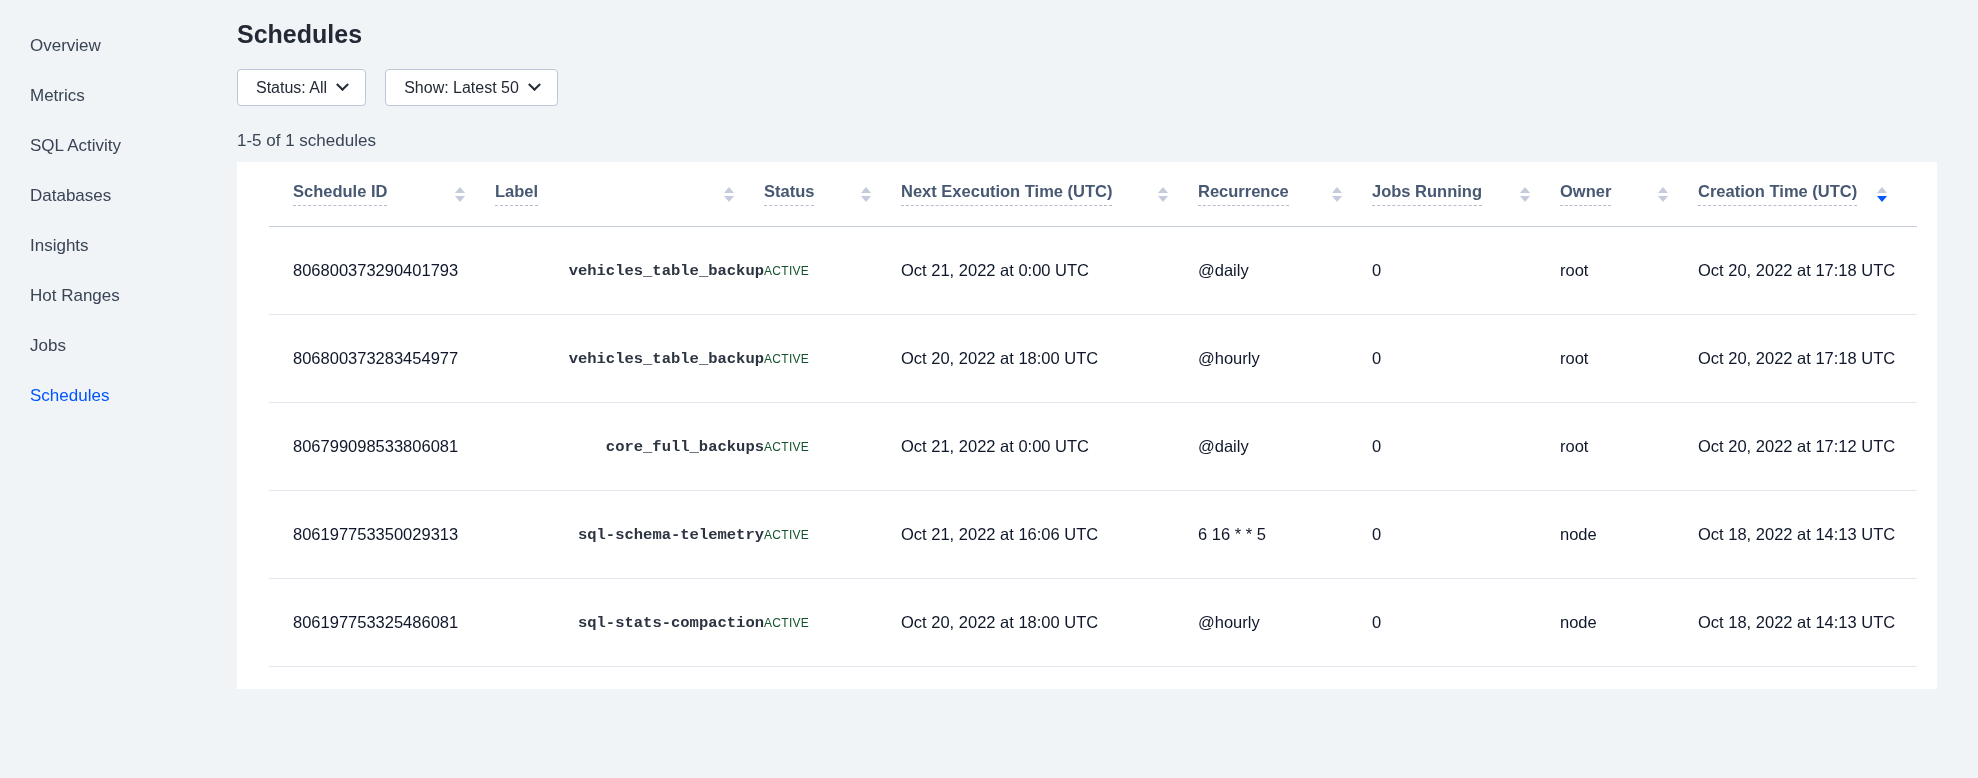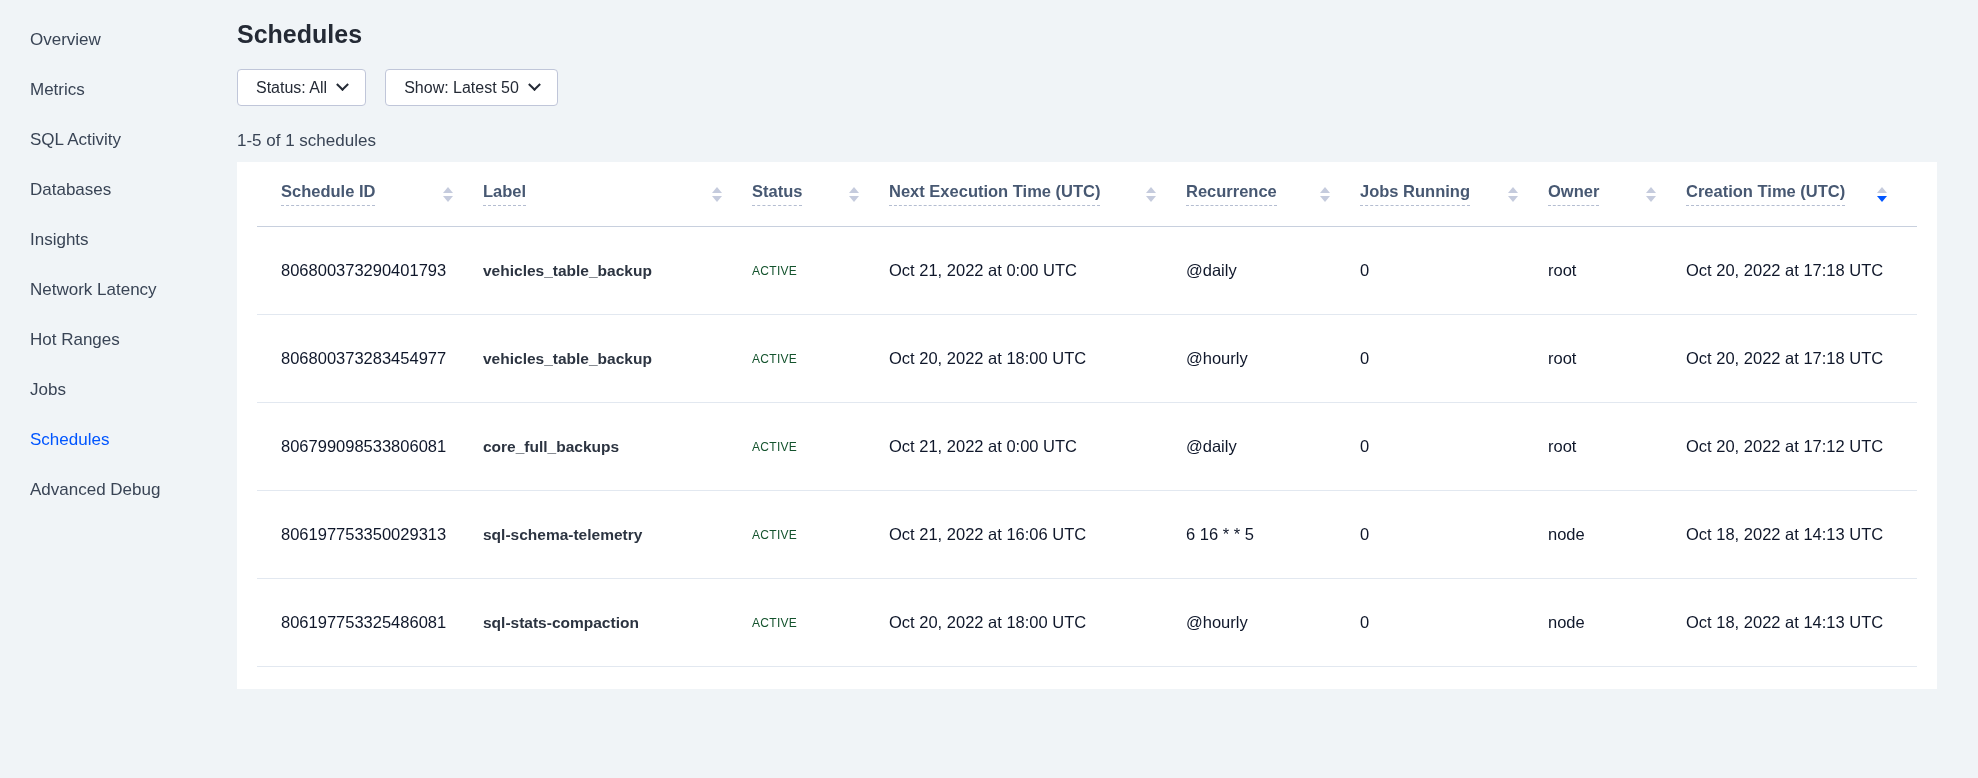--- a/index.html
+++ b/index.html
@@ -8,21 +8,21 @@
     font-family:"Liberation Sans", sans-serif;
     background:#f0f4f7;
     color:#394455;
     display:flex;
     overflow:hidden;
   }
   
   .sidebar {
     width:237px;
     flex:0 0 237px;
-    padding-top:15px;
+    padding-top:21px;
     border-radius:21px;
   }
   .nav-item {
     height:50px;
     display:flex;
     align-items:center;
     padding-left:30px;
     font-size:17px;
     color:#394455;
     cursor:pointer;
@@ -65,21 +65,21 @@
   .results-count {
     margin-top:25px;
     font-size:17px;
     color:#394455;
   }
   
   .card {
     margin-top:11px;
     width:1700px;
     background:#ffffff;
-    padding:0 20px 22px 20px;
+    padding:0 20px 22px 32px;
   }
   .tgrid {
     display:grid;
     grid-template-columns:226px 269px 137px 297px 174px 188px 138px 1fr;
   }
   .thead {
     height:65px;
     align-items:center;
     border-bottom:1px solid #c8d0de;
   }
@@ -117,41 +117,40 @@
     border-bottom:1px solid #e2e8f0;
   }
   .trow:last-child { border-bottom:1px solid #e2e8f0; }
   .td {
     font-size:16.5px;
     color:#0f172a;
     white-space:nowrap;
     overflow:hidden;
   }
   .td.mono {
-    font-family:Liberation Sans, sans-serif;
+    font-family:Liberation Mono, monospace;
     font-weight:700;
     font-size:15.5px;
     color:#2c3441;
+    text-align:right;
   }
   .td.status { font-size:12px; letter-spacing:.3px; color:#14532d; }
 </style>
 </head>
 <body>
 
 <nav class="sidebar">
   <div class="nav-item">Overview</div>
   <div class="nav-item">Metrics</div>
   <div class="nav-item">SQL Activity</div>
   <div class="nav-item">Databases</div>
   <div class="nav-item">Insights</div>
-  <div class="nav-item">Network Latency</div>
   <div class="nav-item">Hot Ranges</div>
   <div class="nav-item">Jobs</div>
   <div class="nav-item active">Schedules</div>
-  <div class="nav-item">Advanced Debug</div>
 </nav>
 
 <main class="main">
 
   <h1 class="page-title">Schedules</h1>
 
   <div class="filters">
     <div class="dropdown">
       <span>Status: All</span>
       <span class="chevron-down"></span>

